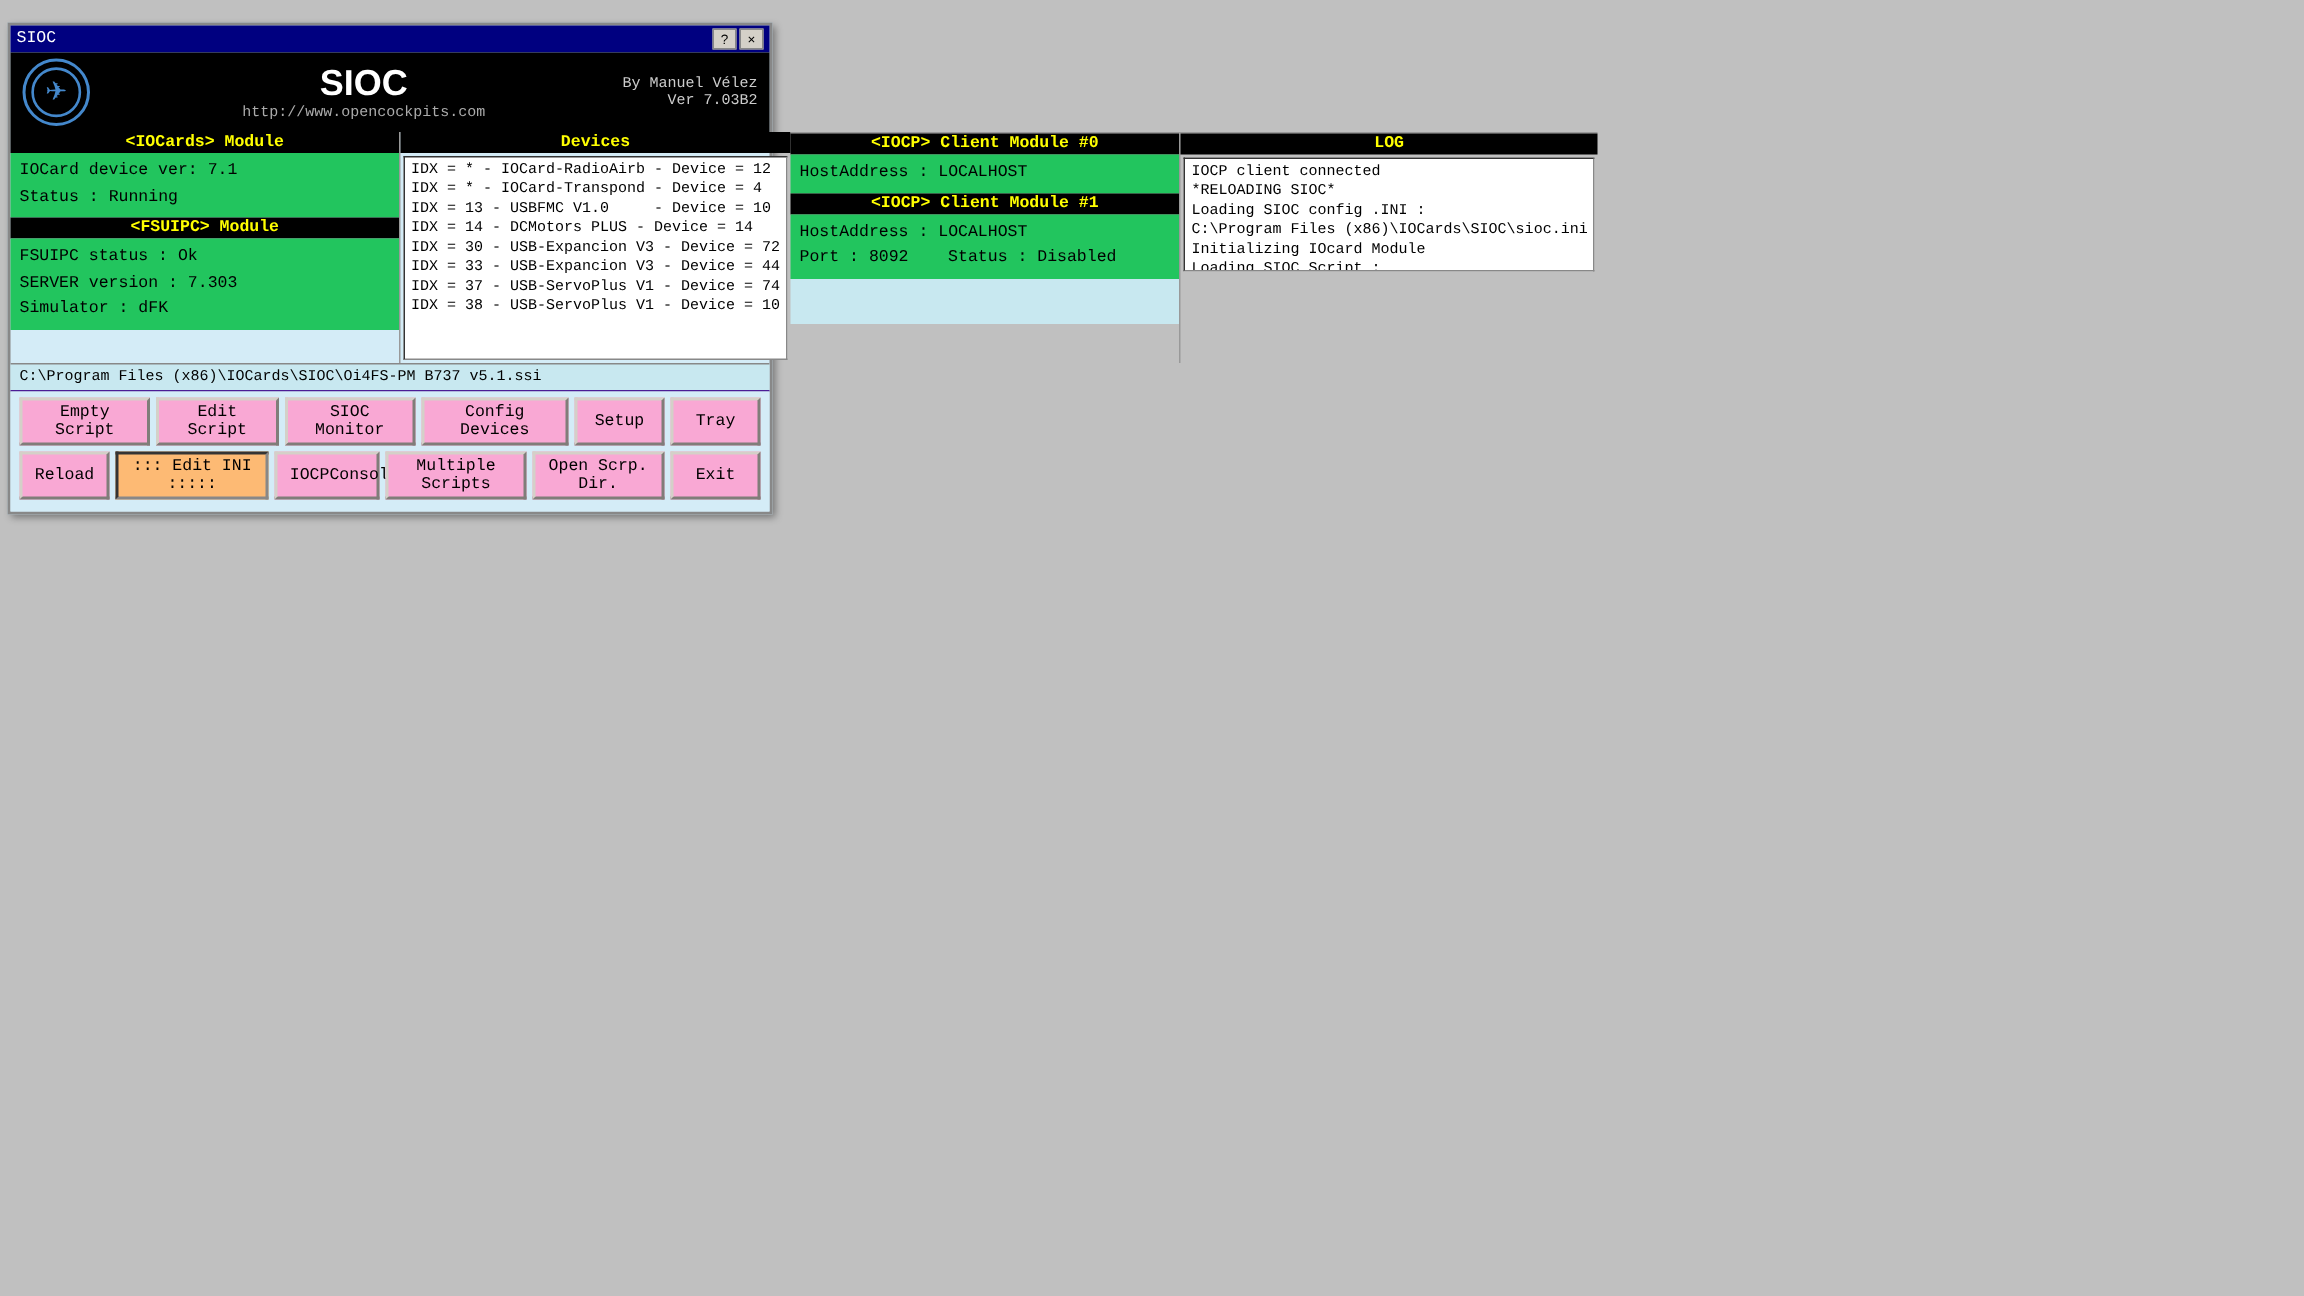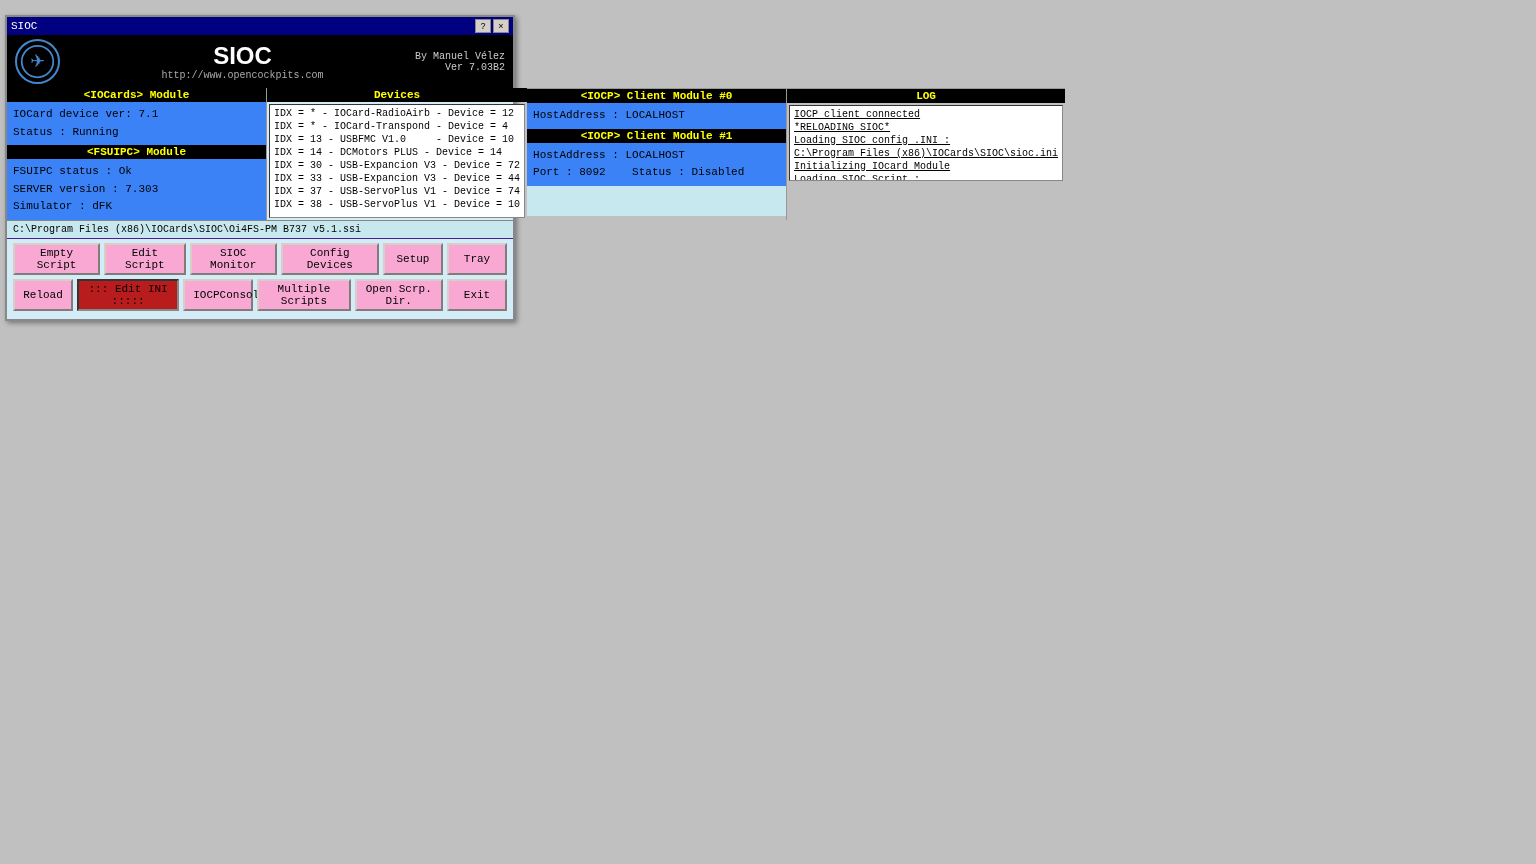--- a/index.html
+++ b/index.html
@@ -105,21 +105,21 @@
       color: #aaa;
     }
 
     .app-version-area {
       text-align: right;
       font-size: 10px;
       color: #ccc;
     }
 
     .info-section {
-      background: #3b82f6;
+      background: #22c55e;
       padding: 4px 6px;
     }
 
     .info-row {
       font-size: 11px;
       color: #000;
       line-height: 1.6;
     }
 
     
@@ -127,21 +127,21 @@
       background: white;
       border: 1px inset #888;
       margin: 2px;
       overflow-y: scroll;
       font-size: 10px;
       color: #000;
       padding: 2px;
     }
 
     .devices-list {
-      height: 114px;
+      height: 136px;
     }
 
     .log-list {
       height: 76px;
     }
 
     .listbox-item {
       padding: 1px 2px;
       white-space: nowrap;
     }
@@ -186,21 +186,21 @@
       padding: 2px 8px;
       font-size: 11px;
       cursor: pointer;
       font-family: 'Courier New', monospace;
       min-width: 60px;
       text-align: center;
     }
 
     .btn-edit-ini {
       border: 2px inset #888;
-      background: #b91c1c;
+      background: #fdba74;
       font-family: Liberation Mono, monospace;
     }
 
     .main-content {
       display: flex;
       flex-direction: row;
     }
 
     .top-two-col {
       display: flex;
@@ -222,21 +222,20 @@
     }
 
     .bottom-left {
       width: 260px;
       flex-shrink: 0;
       border-right: 1px solid #999;
     }
 
     .bottom-right {
       flex: 1;
-      text-decoration: underline;
     }
 
     .section-label {
       background: #000;
       color: #ffff00;
       text-align: center;
       padding: 1px 4px;
       font-size: 11px;
       font-weight: bold;
     }

